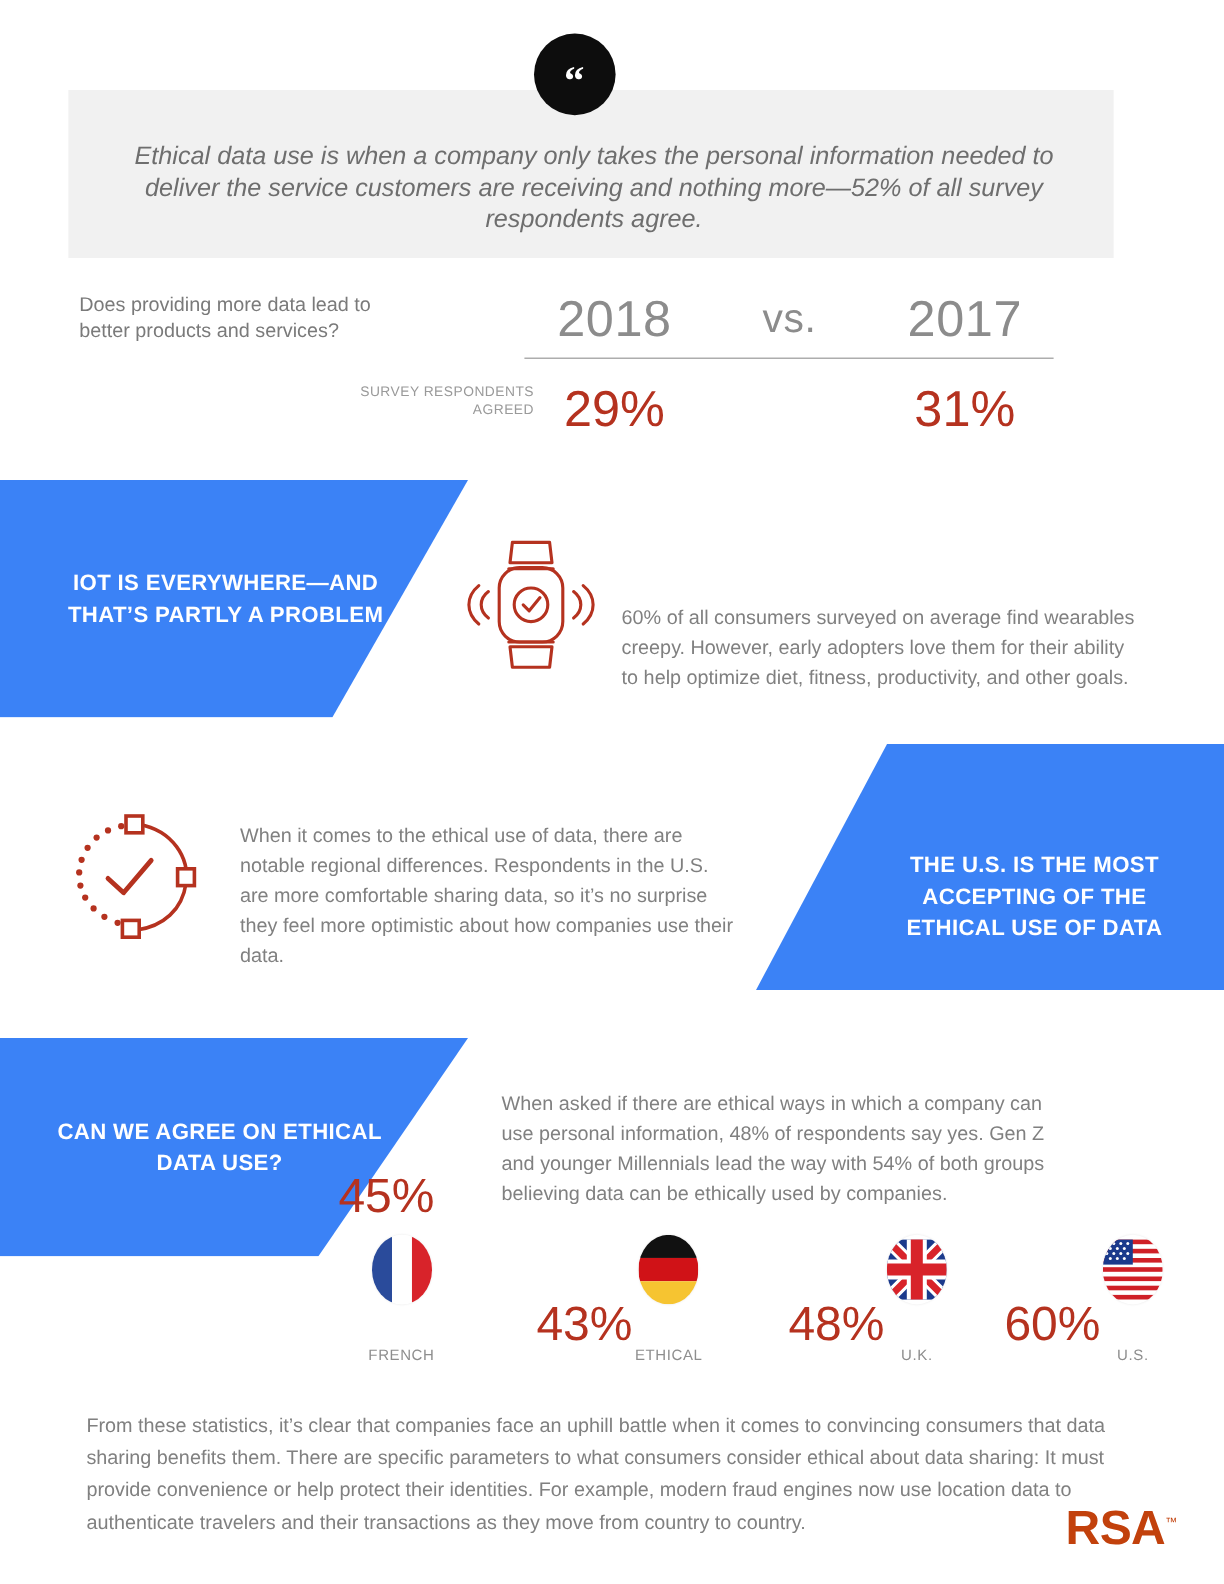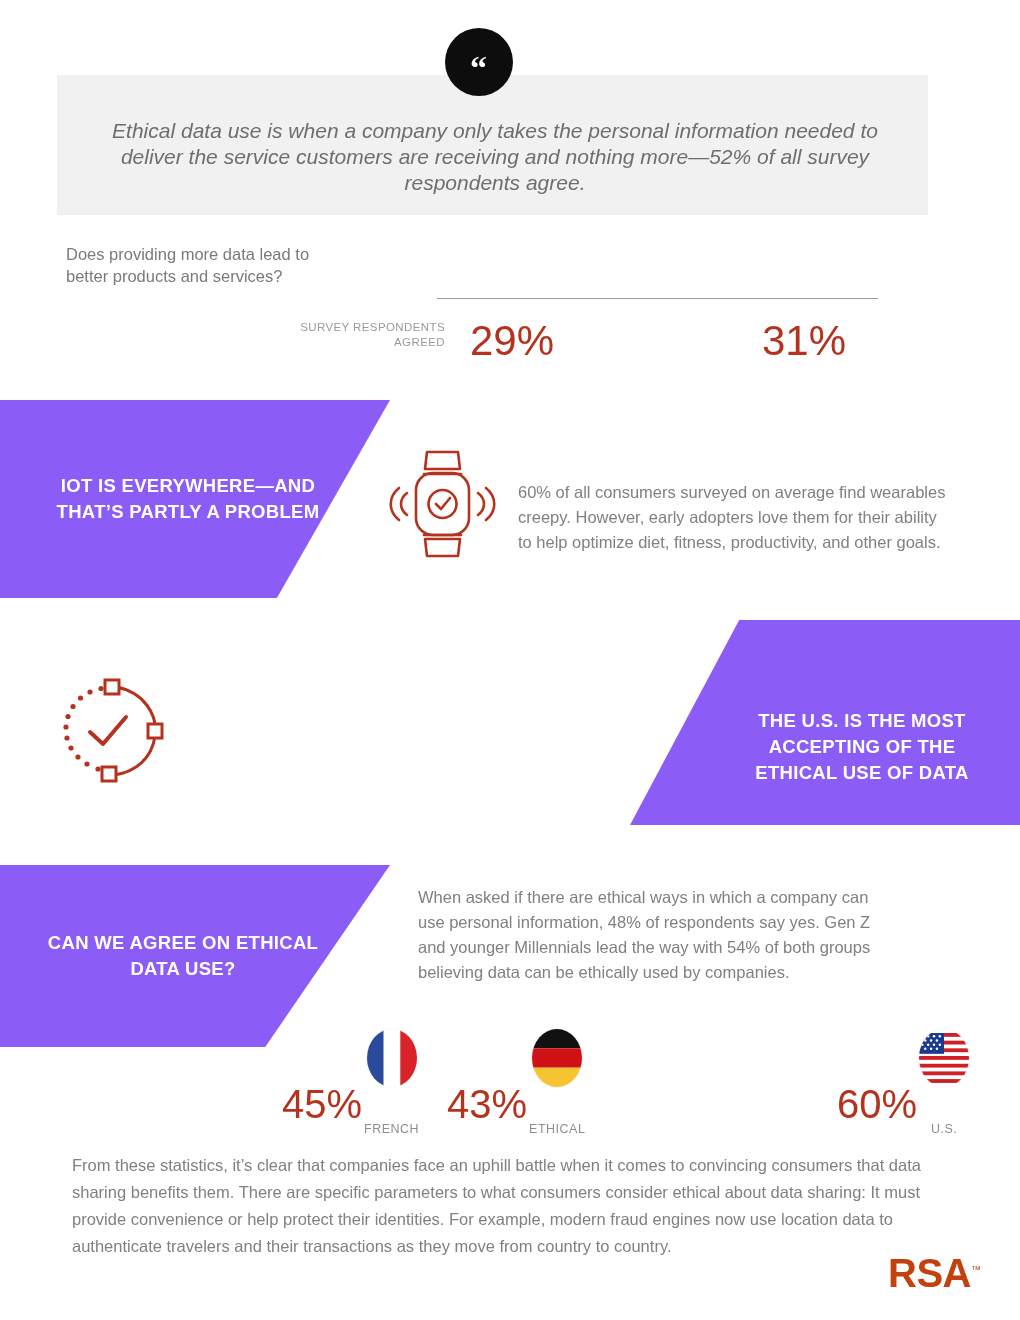--- a/index.html
+++ b/index.html
@@ -121,21 +121,21 @@
     text-align: center;
     color: #b5321f;
     font-size: 42px;
     line-height: 50px;
   }
   .pct-row .spacer { width: 90px; }
 
   
   .banner {
     position: absolute;
-    background: #8b5cf6;
+    background: #3b82f6;
     color: #ffffff;
     display: flex;
     align-items: center;
     justify-content: center;
     text-align: center;
     font-weight: bold;
     font-size: 18.5px;
     line-height: 26px;
     letter-spacing: 0.3px;
   }
@@ -168,20 +168,21 @@
     clip-path: polygon(0 0, 100% 0, 68% 100%, 0 100%);
   }
   .banner-agree .inner { width: 280px; padding-right: 24px; }
 
   
   .para {
     position: absolute;
     font-size: 16.5px;
     line-height: 25px;
     color: #808080;
+    margin-top: 23px;
   }
   .para-iot { left: 518px; top: 480px; width: 430px; }
   .para-region { left: 200px; top: 662px; width: 418px; }
   .para-agree { left: 418px; top: 885px; width: 455px; }
   .para-footer {
     left: 72px;
     top: 1152px;
     width: 852px;
     line-height: 27px;
   }
@@ -226,21 +227,21 @@
     position: relative;
     box-shadow: 0 0 2px rgba(0,0,0,0.10);
   }
   .flag-label {
     margin-top: 3px;
     font-size: 12.5px;
     color: #8e8e8e;
     letter-spacing: 0.5px;
     white-space: nowrap;
   }
-  .g-fr { left: 0; }
+  .g-fr { left: 0; flex-direction: column; }
   .g-de { left: 165px; }
   .g-uk { left: 375px; }
   .g-us { left: 555px; }
 
   
   .rsa-logo {
     position: absolute;
     left: 888px;
     top: 1248px;
     color: #c2410c;
@@ -263,20 +264,25 @@
 
   <div class="quote-badge">
     <span class="qmark">“</span>
   </div>
 
   <div class="quote-box"></div>
   <div class="quote-text">Ethical data use is when a company only takes the personal information needed to deliver the service customers are receiving and nothing more—52% of all survey respondents agree.</div>
 
   <div class="q-label">Does providing more data lead to better products and services?</div>
 
+  <div class="years-row">
+    <div class="yr">2018</div>
+    <div class="vs">vs.</div>
+    <div class="yr">2017</div>
+  </div>
   <div class="years-rule"></div>
 
   <div class="agreed-label">SURVEY RESPONDENTS AGREED</div>
   <div class="pct-row">
     <div class="pct">29%</div>
     <div class="spacer"></div>
     <div class="pct">31%</div>
   </div>
 
   <div class="banner banner-iot">
@@ -321,20 +327,21 @@
       </g>
       <g stroke="#b5321f" stroke-width="3" fill="#ffffff">
         <rect x="51" y="8" width="14" height="14"></rect>
         <rect x="94" y="52" width="14" height="14"></rect>
         <rect x="48" y="95" width="14" height="14"></rect>
       </g>
       <path d="M36 60 L49 72 L72 45" stroke="#b5321f" stroke-width="4" stroke-linecap="round" stroke-linejoin="round" fill="none"></path>
     </svg>
   </div>
 
+  <div class="para para-region">When it comes to the ethical use of data, there are notable regional differences. Respondents in the U.S. are more comfortable sharing data, so it’s no surprise they feel more optimistic about how companies use their data.</div>
 
   <div class="banner banner-us">
     <div class="inner">THE U.S. IS THE MOST ACCEPTING OF THE ETHICAL USE OF DATA</div>
   </div>
 
   <div class="banner banner-agree">
     <div class="inner">CAN WE AGREE ON ETHICAL DATA USE?</div>
   </div>
 
   <div class="para para-agree">When asked if there are ethical ways in which a company can use personal information, 48% of respondents say yes. Gen Z and younger Millennials lead the way with 54% of both groups believing data can be ethically used by companies.</div>
@@ -362,20 +369,35 @@
           <svg width="50" height="58" viewBox="0 0 50 58">
             <rect x="0" y="0" width="50" height="19.3" fill="#111111"></rect>
             <rect x="0" y="19.3" width="50" height="19.4" fill="#d01217"></rect>
             <rect x="0" y="38.7" width="50" height="19.3" fill="#f6c431"></rect>
           </svg>
         </div>
         <div class="flag-label">ETHICAL</div>
       </div>
     </div>
 
+    <div class="flag-group g-uk">
+      <div class="fpct">48%</div>
+      <div class="flag-cell">
+        <div class="flag-circle">
+          <svg width="50" height="58" viewBox="0 0 60 60">
+            <rect width="60" height="60" fill="#1b3a8c"></rect>
+            <path d="M0 0 L60 60 M60 0 L0 60" stroke="#ffffff" stroke-width="13"></path>
+            <path d="M0 0 L60 60 M60 0 L0 60" stroke="#d8232a" stroke-width="7"></path>
+            <path d="M30 0 V60 M0 30 H60" stroke="#ffffff" stroke-width="20"></path>
+            <path d="M30 0 V60 M0 30 H60" stroke="#d8232a" stroke-width="12"></path>
+          </svg>
+        </div>
+        <div class="flag-label">U.K.</div>
+      </div>
+    </div>
 
     <div class="flag-group g-us">
       <div class="fpct">60%</div>
       <div class="flag-cell">
         <div class="flag-circle">
           <svg width="50" height="58" viewBox="0 0 60 60">
             <rect width="60" height="60" fill="#ffffff"></rect>
             <g fill="#cf2027">
               <rect y="0" width="60" height="4.6"></rect>
               <rect y="9.2" width="60" height="4.6"></rect>

